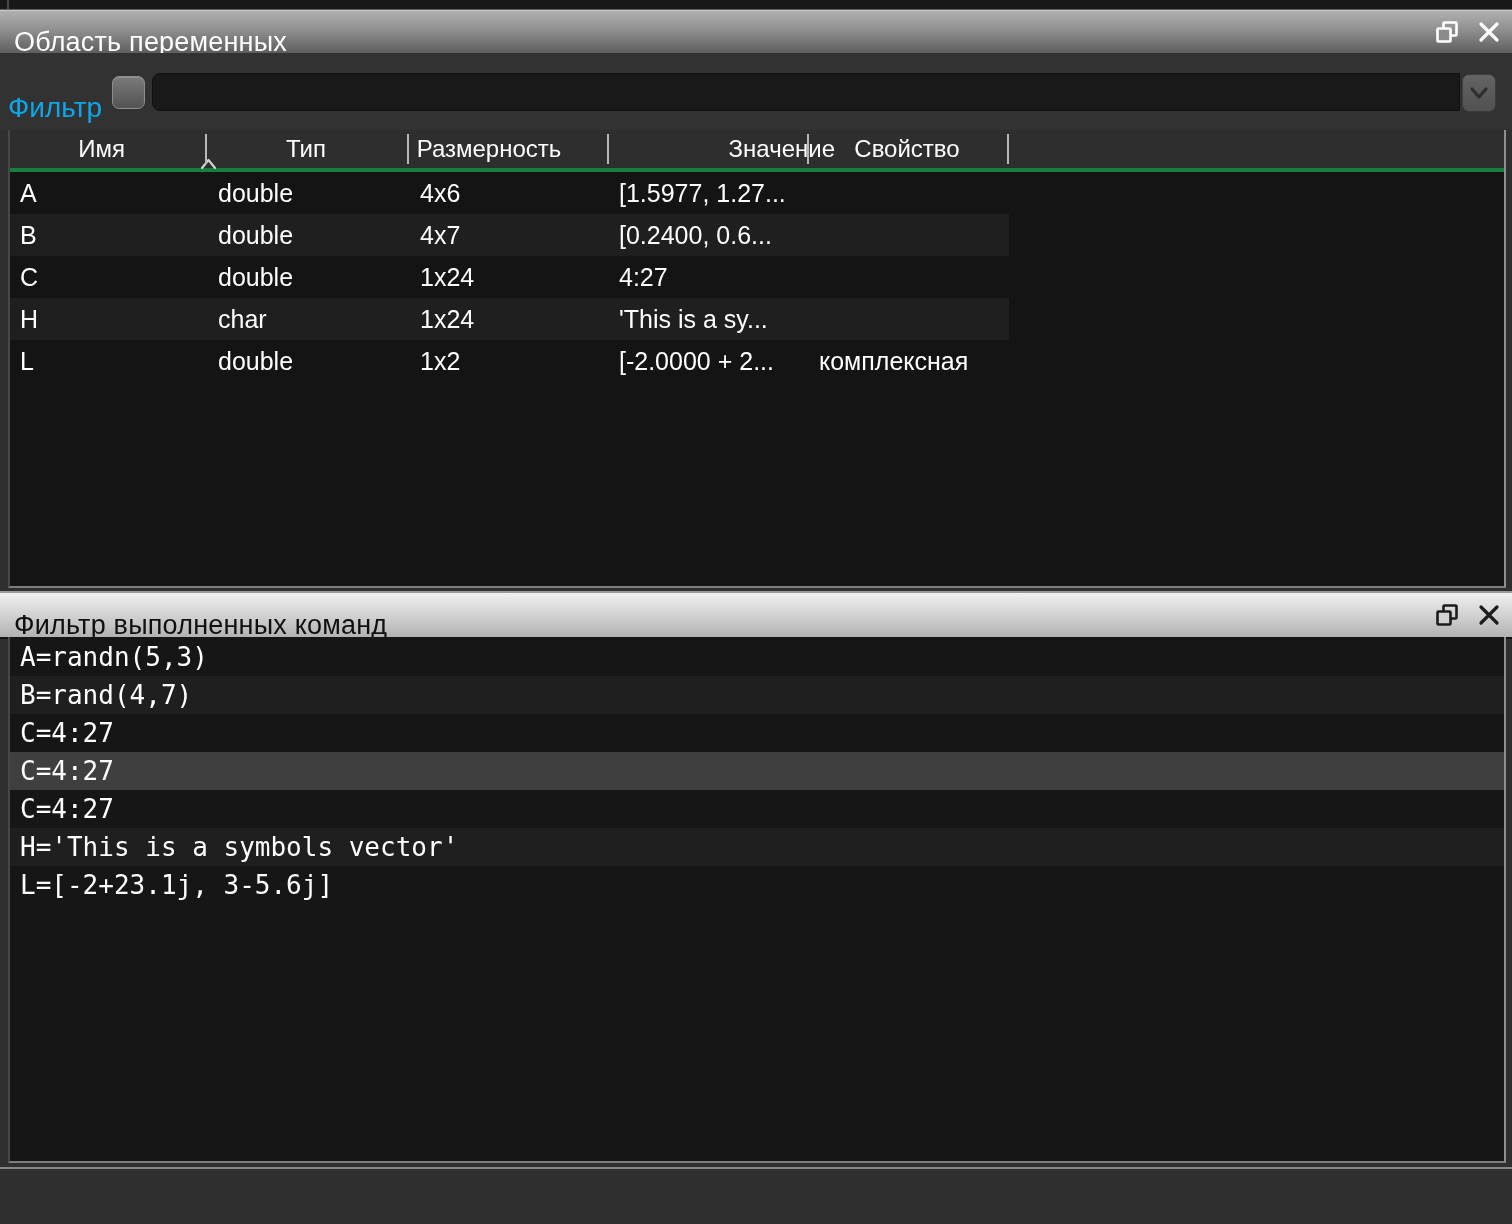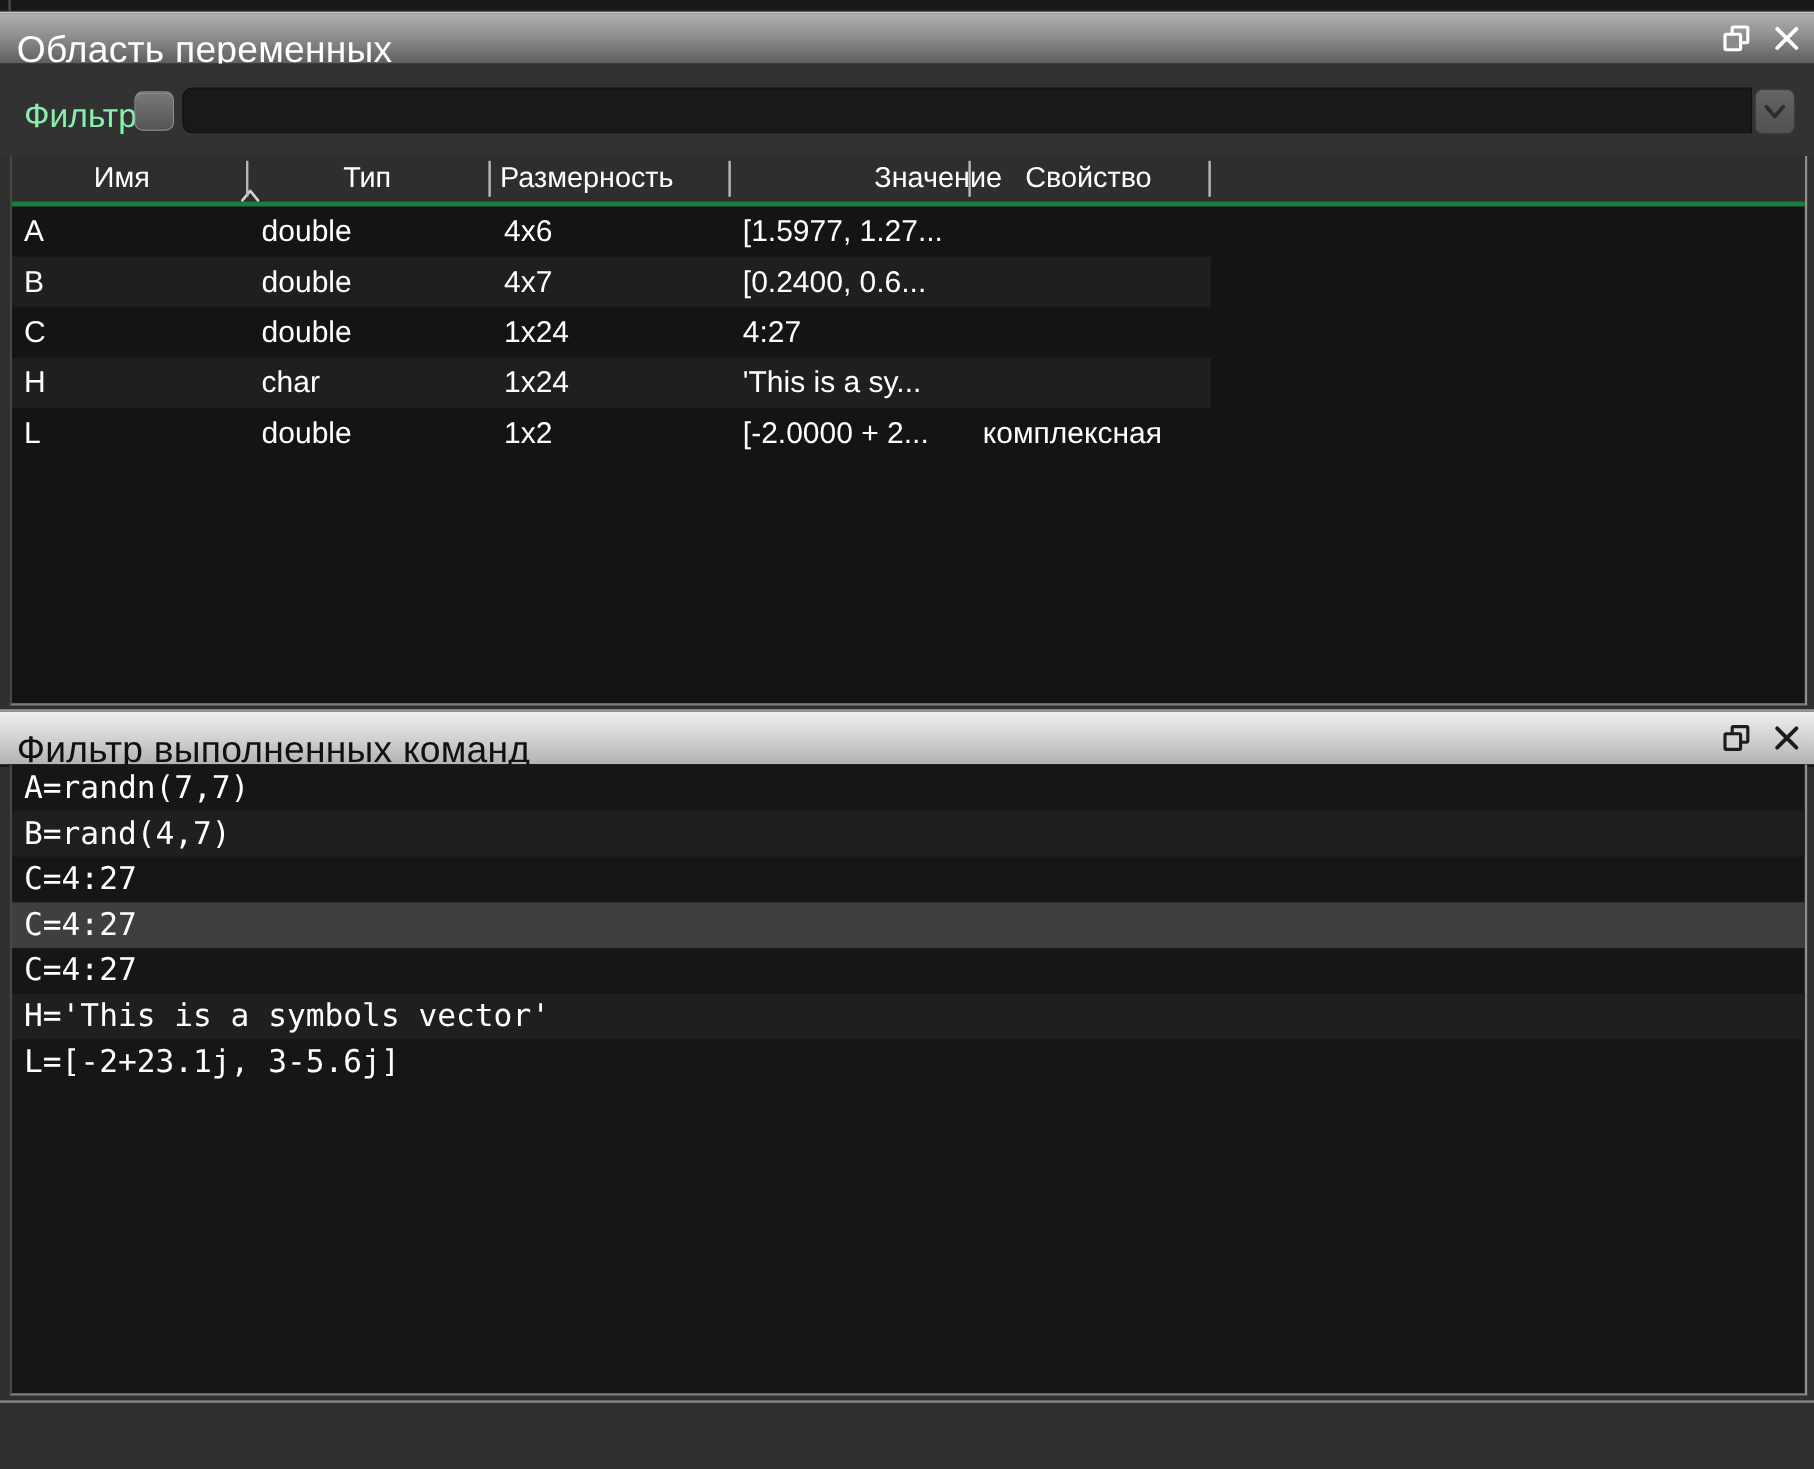--- a/index.html
+++ b/index.html
@@ -6,37 +6,37 @@
   .screen{position:relative;width:1512px;height:1224px;background:#2f2f2f;overflow:hidden;
           font-family:"Liberation Sans",sans-serif;color:#fff;}
 
   
   .top-remnant{position:absolute;top:0;left:0;right:0;height:9px;background:#181818;
                border-bottom:1px solid #5d5d5d;}
   .top-remnant::before{content:"";position:absolute;left:7px;top:0;width:2px;height:100%;background:#4a4a4a;}
 
   
   .titlebar{position:absolute;left:0;right:0;display:flex;align-items:center;}
-  .titlebar .tb-title{margin-left:14px;font-size:31px;letter-spacing:.2px;margin-top:20px;}
+  .titlebar .tb-title{margin-left:14px;font-size:27px;letter-spacing:.2px;margin-top:20px;}
   .tb1{top:10px;height:42px;background:linear-gradient(180deg,#b0b0b0 0%,#8f8f8f 45%,#5e5e5e 100%);
        border-top:1px solid #c9c9c9;border-bottom:2px solid #343434;color:#ffffff;}
   .tb2{top:591px;height:44px;background:linear-gradient(180deg,#f0f0f0 0%,#cfcfcf 55%,#b2b2b2 100%);
        border-top:2px solid #9a9a9a;border-bottom:2px solid #141414;color:#101010;}
   .tb-btn{position:absolute;top:50%;transform:translateY(-50%);width:30px;height:30px;
           display:flex;align-items:center;justify-content:center;cursor:default;}
   .tb-btn.restore{right:50px;}
   .tb-btn.close{right:8px;}
   .tb1 .tb-btn svg{stroke:#ffffff;}
   .tb2 .tb-btn svg{stroke:#1c1c1c;}
   .tb1 .restore-front{fill:#8b8b8b;}
   .tb2 .restore-front{fill:#d2d2d2;}
 
   
   .filter-row{position:absolute;top:53px;left:0;right:0;height:77px;background:#323232;}
-  .filter-label{position:absolute;left:8px;top:5px;height:77px;line-height:77px;font-size:28px;color:#86efac;margin-left:12px;}
+  .filter-label{position:absolute;left:8px;top:16px;height:77px;line-height:77px;font-size:28px;color:#0ea5e9;}
   .filter-checkbox{position:absolute;left:112px;top:23px;width:31px;height:31px;border-radius:7px;
                    background:linear-gradient(180deg,#7a7a7a,#535353);
                    border:1px solid #8d8d8d;box-shadow:inset 0 1px 0 rgba(255,255,255,.18);}
   .filter-input{position:absolute;left:152px;top:20px;width:1308px;height:38px;box-sizing:border-box;
                 background:#191919;border:1px solid #101010;border-radius:8px 0 0 8px;
                 color:#eee;font-size:24px;padding:0 10px;outline:none;font-family:"Liberation Sans",sans-serif;}
   .combo-btn{position:absolute;left:1462px;top:21px;width:32px;height:36px;border-radius:7px;
              background:linear-gradient(180deg,#646464,#515151);border:1px solid #3c3c3c;
              display:flex;align-items:center;justify-content:center;}
 
@@ -181,21 +181,21 @@
     </span>
     <span class="tb-btn close">
       <svg width="24" height="24" viewBox="0 0 24 24" stroke-width="3.2" stroke-linecap="round">
         <path d="M4 4 L20 20 M20 4 L4 20"></path>
       </svg>
     </span>
   </div>
 
   <div class="frame frame-history">
     <div class="hlist">
-        <div class="hrow">A=randn(7,7)</div>
+        <div class="hrow">A=randn(5,3)</div>
         <div class="hrow alt">B=rand(4,7)</div>
         <div class="hrow">C=4:27</div>
         <div class="hrow sel">C=4:27</div>
         <div class="hrow">C=4:27</div>
         <div class="hrow alt">H='This is a symbols vector'</div>
         <div class="hrow">L=[-2+23.1j, 3-5.6j]</div>
       </div>
   </div>
 
   <div class="bottom-line"></div>

